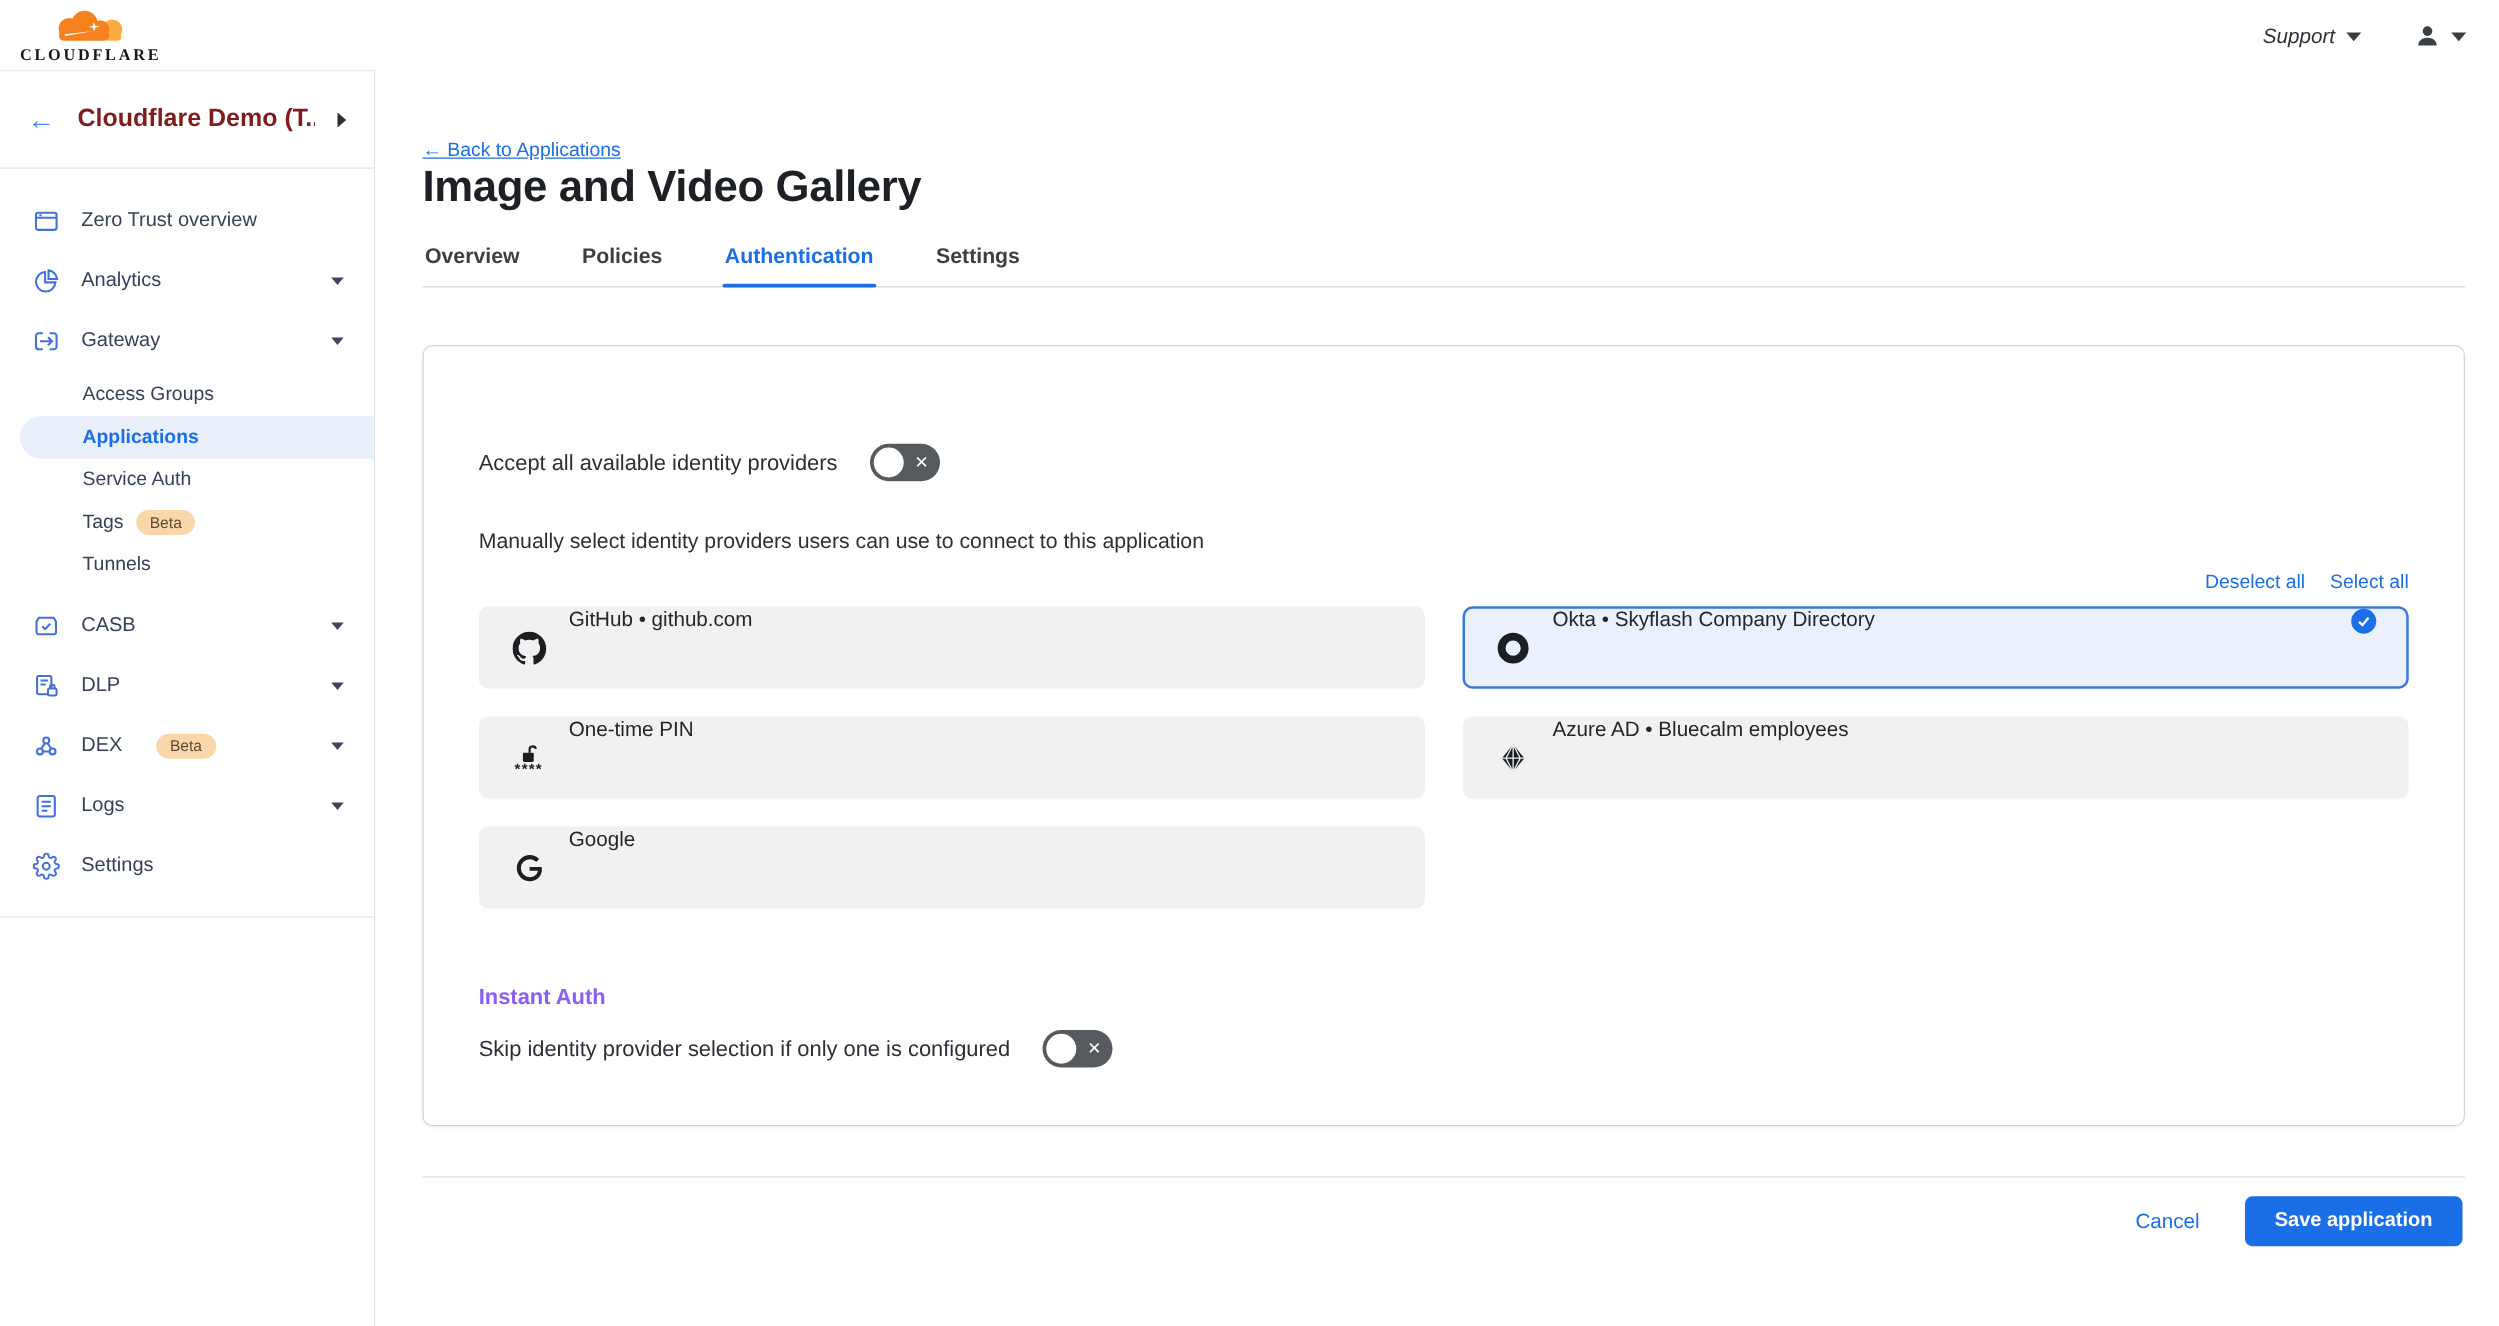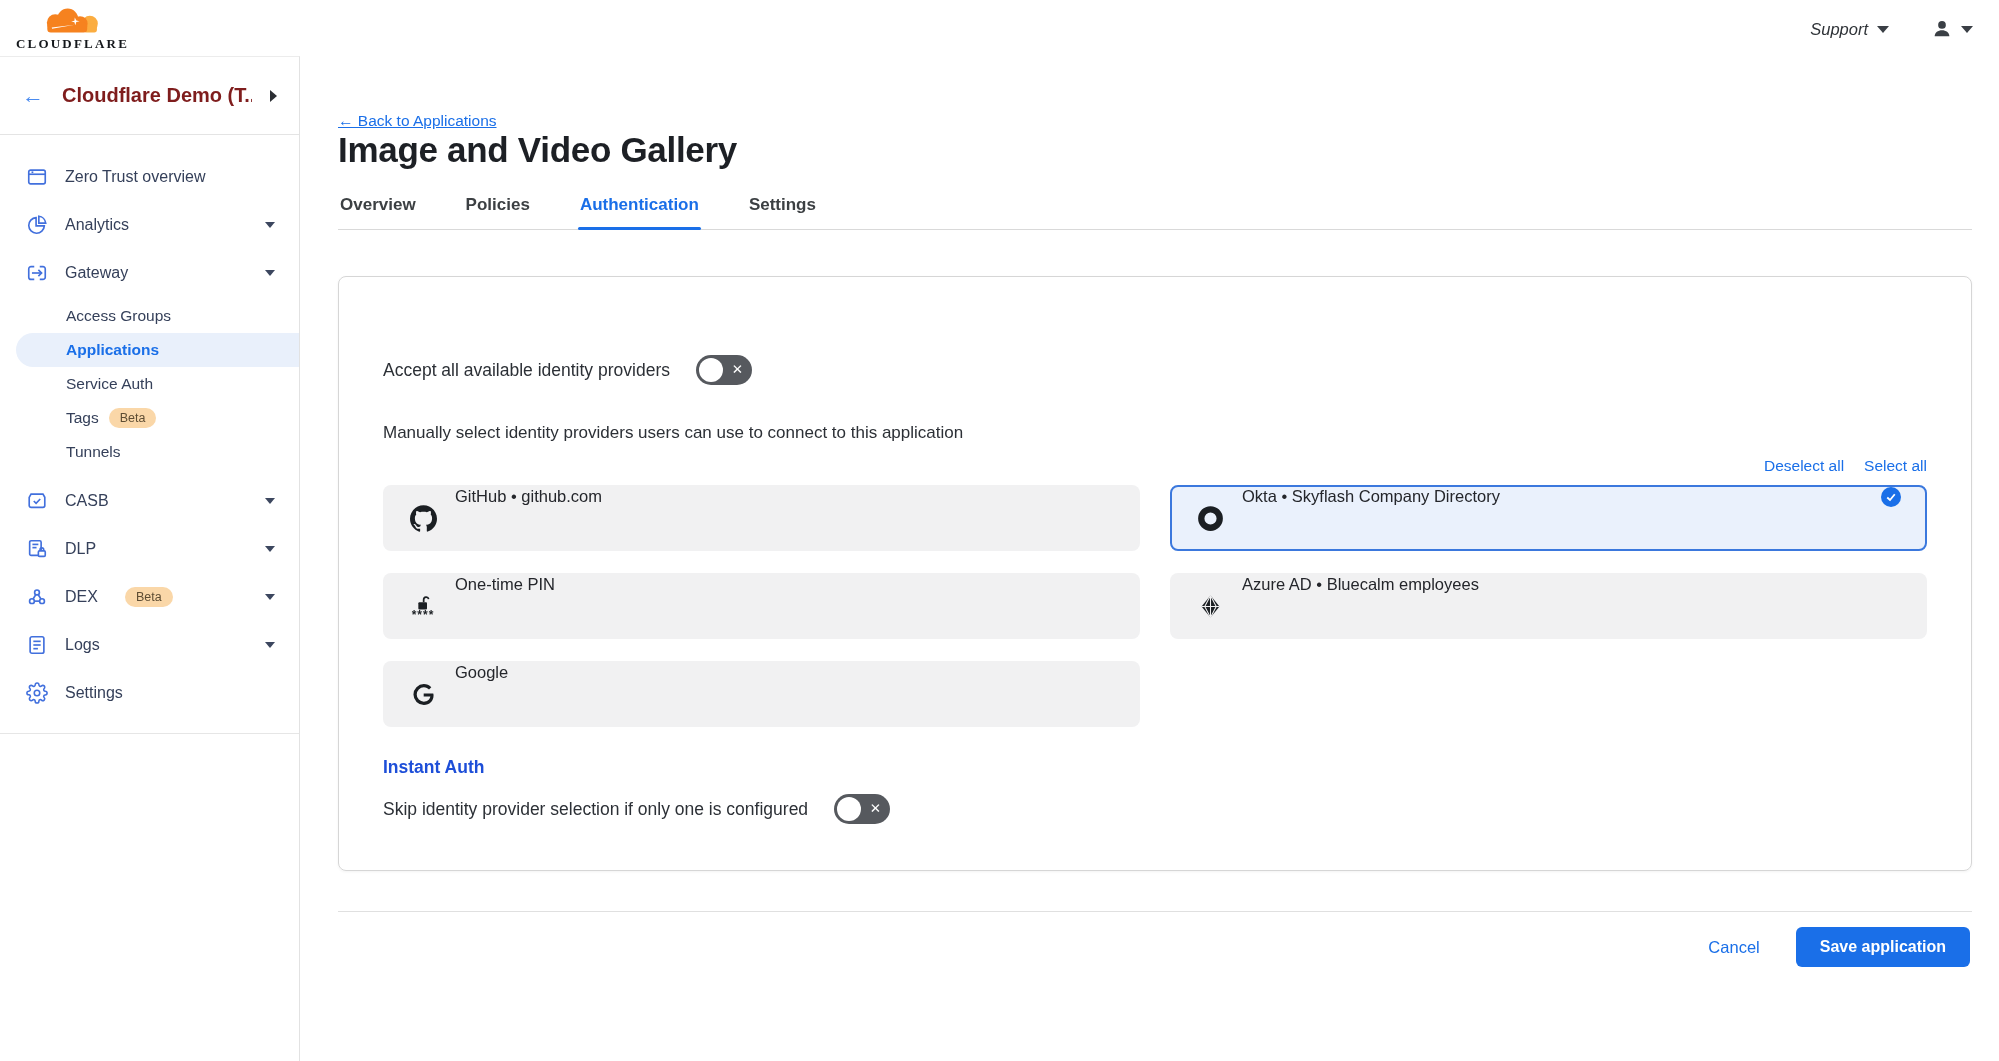--- a/index.html
+++ b/index.html
@@ -62,21 +62,21 @@
   .select-links{display:flex;justify-content:flex-end;gap:20px;margin-top:14px;font-size:15.5px;}
   .select-links a{color:var(--accent);cursor:pointer;}
 
   .tiles{margin-top:10px;display:grid;grid-template-columns:1fr 1fr;column-gap:30px;row-gap:22px;}
   .tile{height:66px;border-radius:8px;background:var(--tile-bg);border:2px solid transparent;display:flex;gap:18px;padding:0 24px;font-size:16.5px;color:#24262b;cursor:pointer;}
   .tile.selected{background:var(--sel-bg);border-color:var(--sel-border);}
   .tile-icon{flex:0 0 28px;display:flex;flex-direction:column;align-items:center;justify-content:center;}
   .otp-stars{font-size:12px;font-weight:700;letter-spacing:1px;line-height:4px;margin-top:2px;color:#1b1f23;}
   .check{margin-left:auto;width:20px;height:20px;border-radius:50%;background:var(--accent);display:flex;align-items:center;justify-content:center;}
 
-  .instant-head{margin:30px 0 0;font-size:17.5px;font-weight:700;color:#1d4ed8;}
+  .instant-head{margin:60px 0 0;font-size:17.5px;font-weight:700;color:#8b5cf6;}
   .instant-row{margin-top:16px;}
 
   .footer-bar{margin-top:40px;border-top:1px solid #e0e0e0;padding:15px 2px 0;display:flex;justify-content:flex-end;align-items:center;gap:36px;}
   .cancel{color:var(--accent);font-size:16.5px;cursor:pointer;}
   .save{background:var(--accent);color:#fff;border:none;border-radius:6px;padding:11px 24px;font-size:16px;font-weight:600;cursor:pointer;font-family:inherit;}
 </style>
 </head>
 <body>
 
 <header class="topbar">

